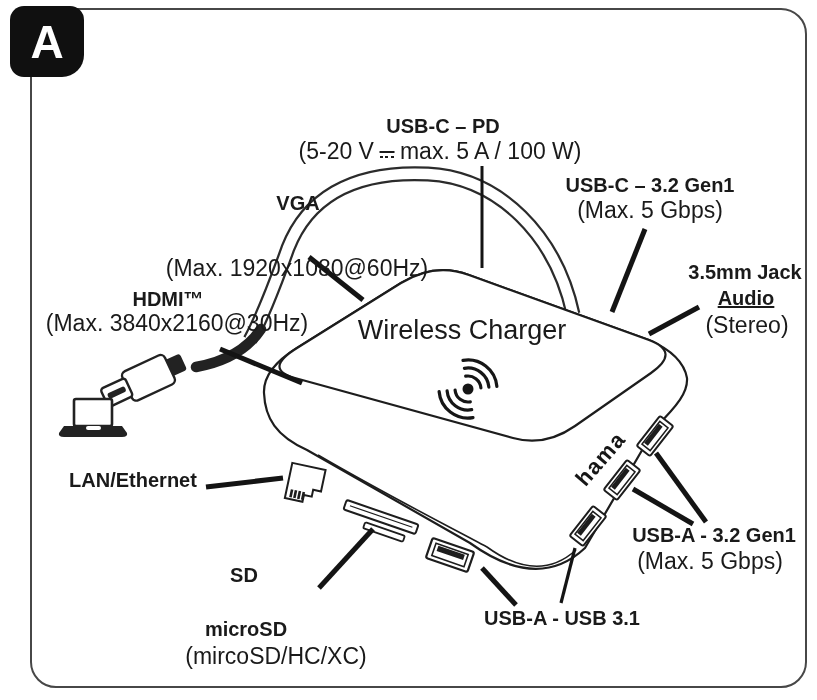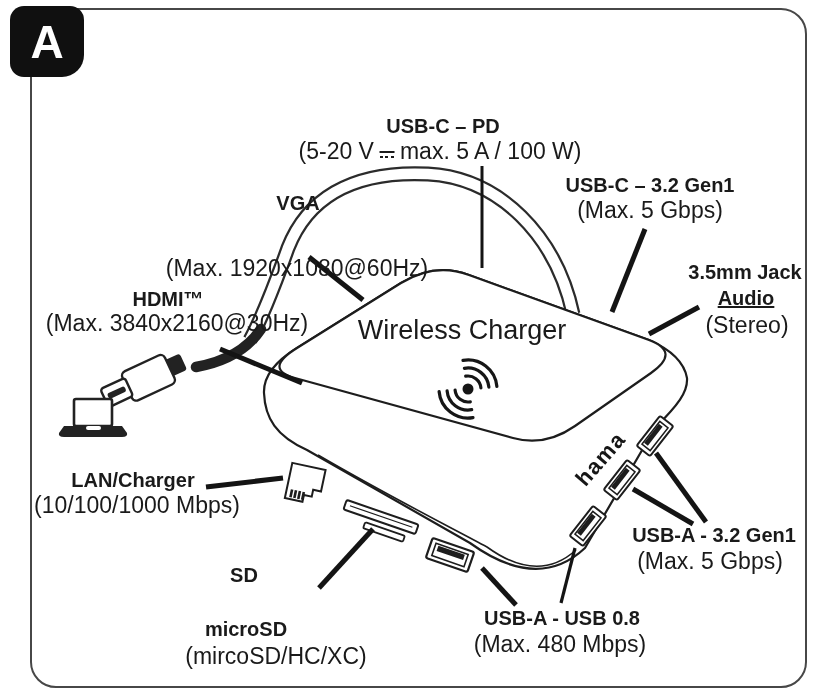--- a/index.html
+++ b/index.html
@@ -146,26 +146,24 @@
   <div class="lbl s" style="left:747px;top:313px;">(Stereo)</div>
 
   <div class="lbl b" style="left:298px;top:192px;">VGA</div>
   <div class="lbl s" style="left:297px;top:224px;margin-top:32px;">(Max. 1920x1080@60Hz)</div>
 
   <div class="lbl b" style="left:168px;top:288px;">HDMI™</div>
   <div class="lbl s" style="left:161px;top:311px;margin-left:16px;">(Max. 3840x2160@30Hz)</div>
 
   <div class="lbl big" style="left:462px;top:316px;">Wireless Charger</div>
 
-  <div class="lbl b" style="left:133px;top:469px;">LAN/Charger</div>
-  <div class="lbl s" style="left:137px;top:493px;">(10/100/1000 Mbps)</div>
+  <div class="lbl b" style="left:133px;top:469px;">LAN/Ethernet</div>
 
   <div class="lbl b" style="left:244px;top:564px;">SD</div>
   <div class="lbl b" style="left:246px;top:618px;">microSD</div>
   <div class="lbl s" style="left:244px;top:644px;margin-left:32px;">(mircoSD/HC/XC)</div>
 
-  <div class="lbl b" style="left:562px;top:607px;">USB-A - USB 0.8</div>
-  <div class="lbl s" style="left:560px;top:632px;">(Max. 480 Mbps)</div>
+  <div class="lbl b" style="left:562px;top:607px;">USB-A - USB 3.1</div>
 
   <div class="lbl b" style="left:714px;top:524px;">USB-A - 3.2 Gen1</div>
   <div class="lbl s" style="left:710px;top:549px;">(Max. 5 Gbps)</div>
 
 </div>
 
 </body></html>

